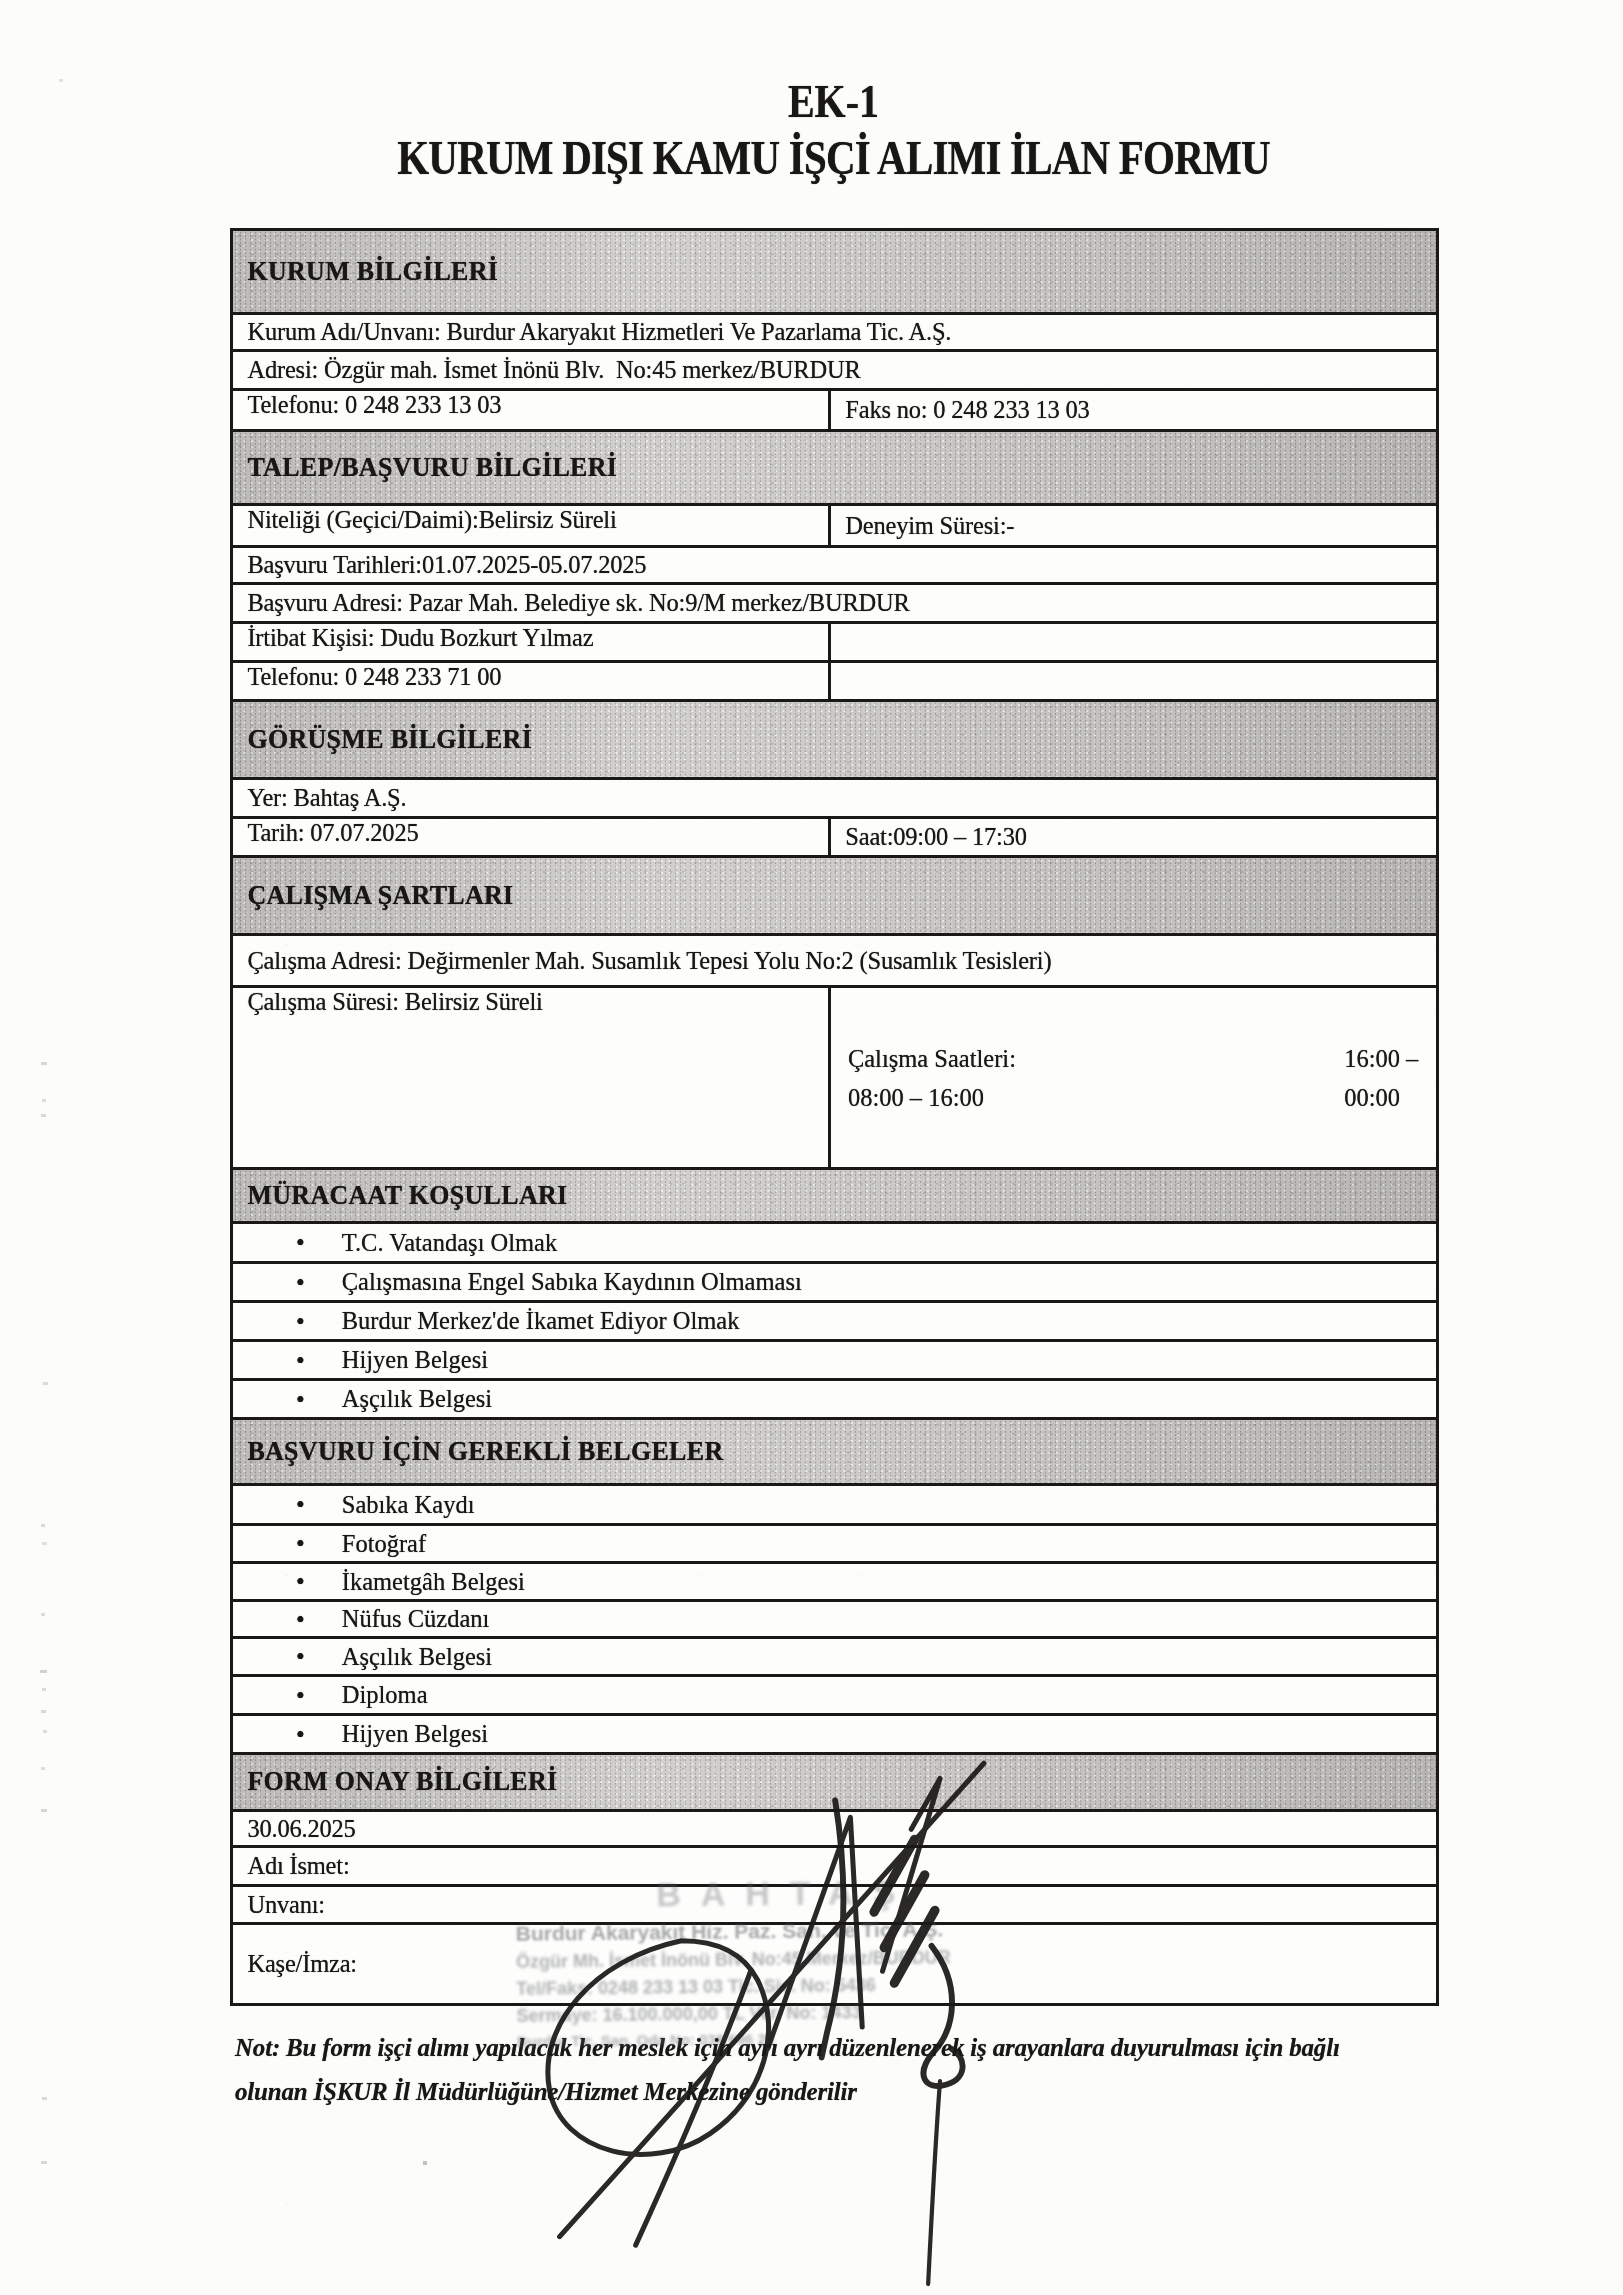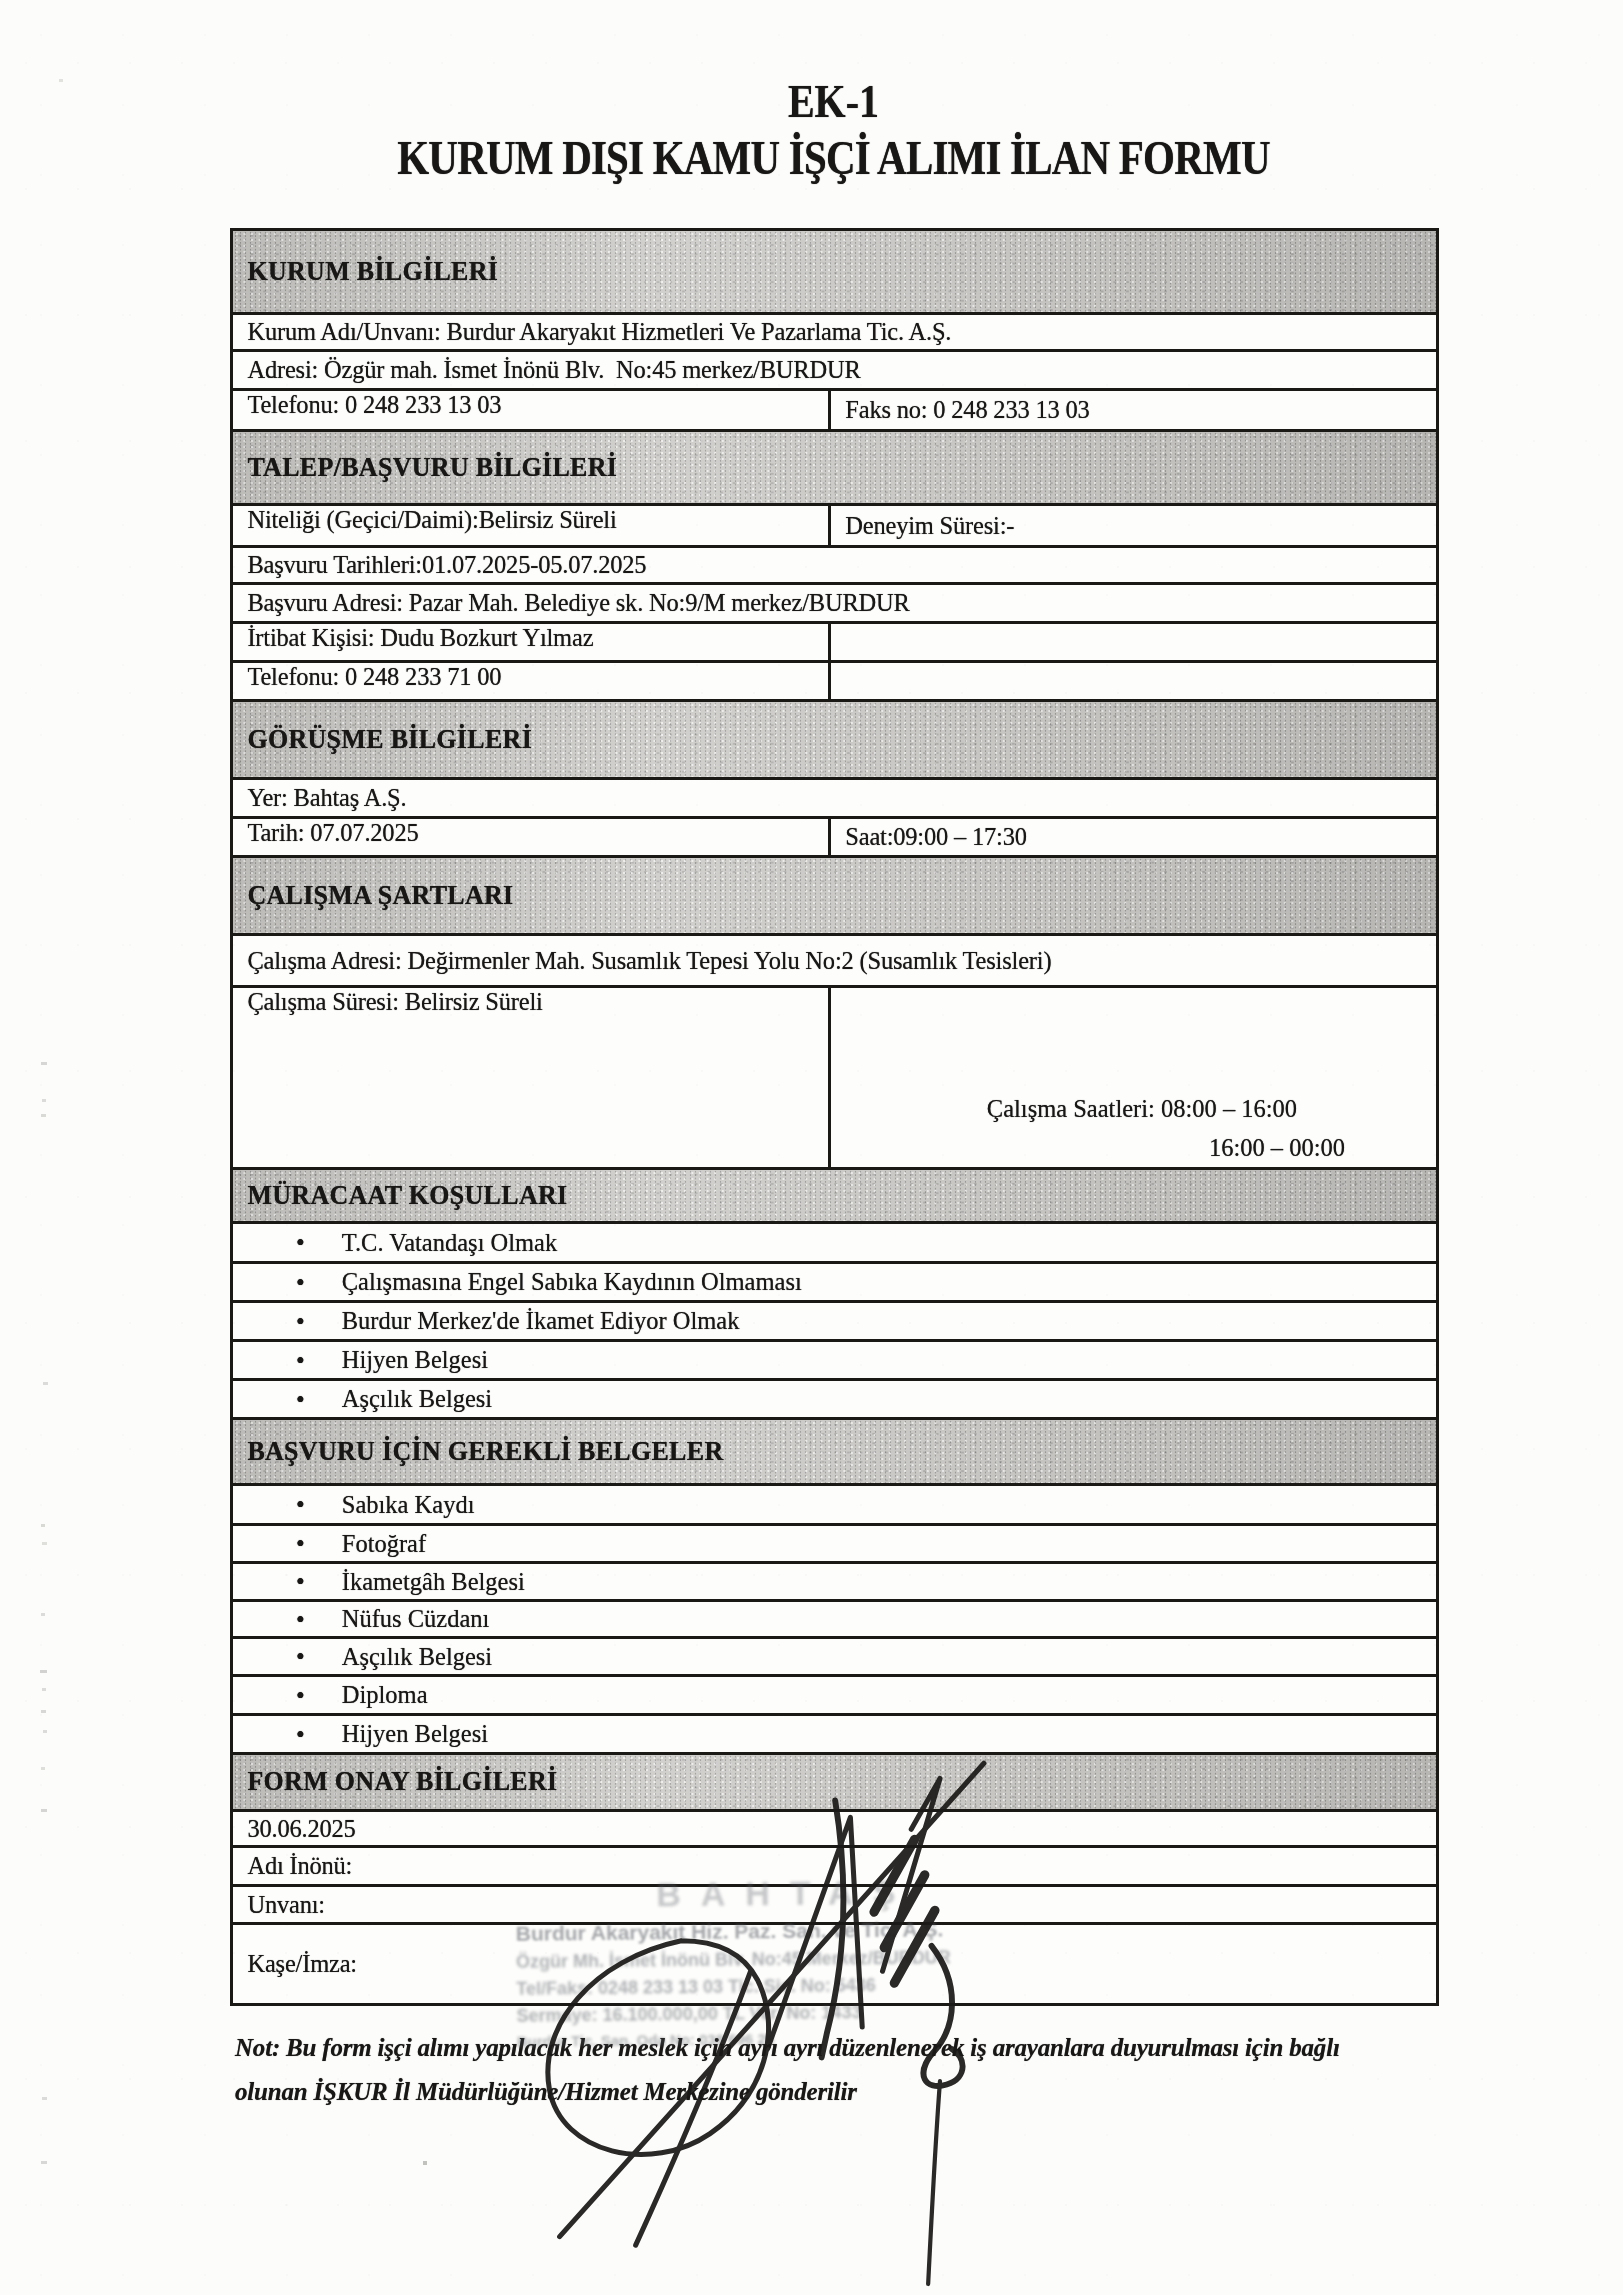--- a/index.html
+++ b/index.html
@@ -49,21 +49,21 @@
   }
   .sec .sec-title {
     padding-left:14.4px; font-size:26px; font-weight:bold; letter-spacing:0.3px;
     text-shadow:0 0 0.8px rgba(15,15,15,.9); transform:scaleY(1.06); transform-origin:left center;
   }
   .split .cl { width:49.7%; height:100%; display:flex; border-right:3.4px solid #1b1916; }
   .split .cr { flex:1; height:100%; display:flex; align-items:center; }
   .bul { }
   .dot { margin-left:63px; font-size:25px; line-height:1; text-shadow:0 0 0.8px rgba(25,25,25,.9); }
   .btxt { margin-left:37px; font-size:24.5px; text-shadow:0 0 0.8px rgba(25,25,25,.8); }
-  .hours { flex-direction:column; align-items:flex-start; justify-content:flex-end; }
+  .hours { align-items:flex-start; justify-content:flex-start; }
   .hours .hl { padding-left:17px; font-size:24.5px; line-height:39px; text-shadow:0 0 0.8px rgba(25,25,25,.8); }
   .hours .h2 { padding-left:287px; }
 
   .note {
     position:absolute; left:235px; top:2026px; width:1209px; z-index:3;
     font-size:25px; font-style:italic; font-weight:bold; line-height:44px;
     text-shadow:0 0 0.8px rgba(25,25,25,.7); letter-spacing:-0.2px;
   }
   .note .nbody { white-space:pre-wrap; }
 
@@ -232,21 +232,21 @@
       <span class="btxt">Hijyen Belgesi</span>
     </div>
 
     <div class="row sec" style="height:57px">
       <span class="sec-title">FORM ONAY BİLGİLERİ</span>
     </div>
     <div class="row" style="height:36px">
       <span class="cell">30.06.2025</span>
     </div>
     <div class="row" style="height:39px">
-      <span class="cell">Adı İnönü:</span>
+      <span class="cell">Adı İsmet:</span>
     </div>
     <div class="row" style="height:38px">
       <span class="cell">Unvanı:</span>
     </div>
     <div class="row" style="height:81px">
       <span class="cell">Kaşe/İmza:</span>
     </div>
 
   </div>
 

